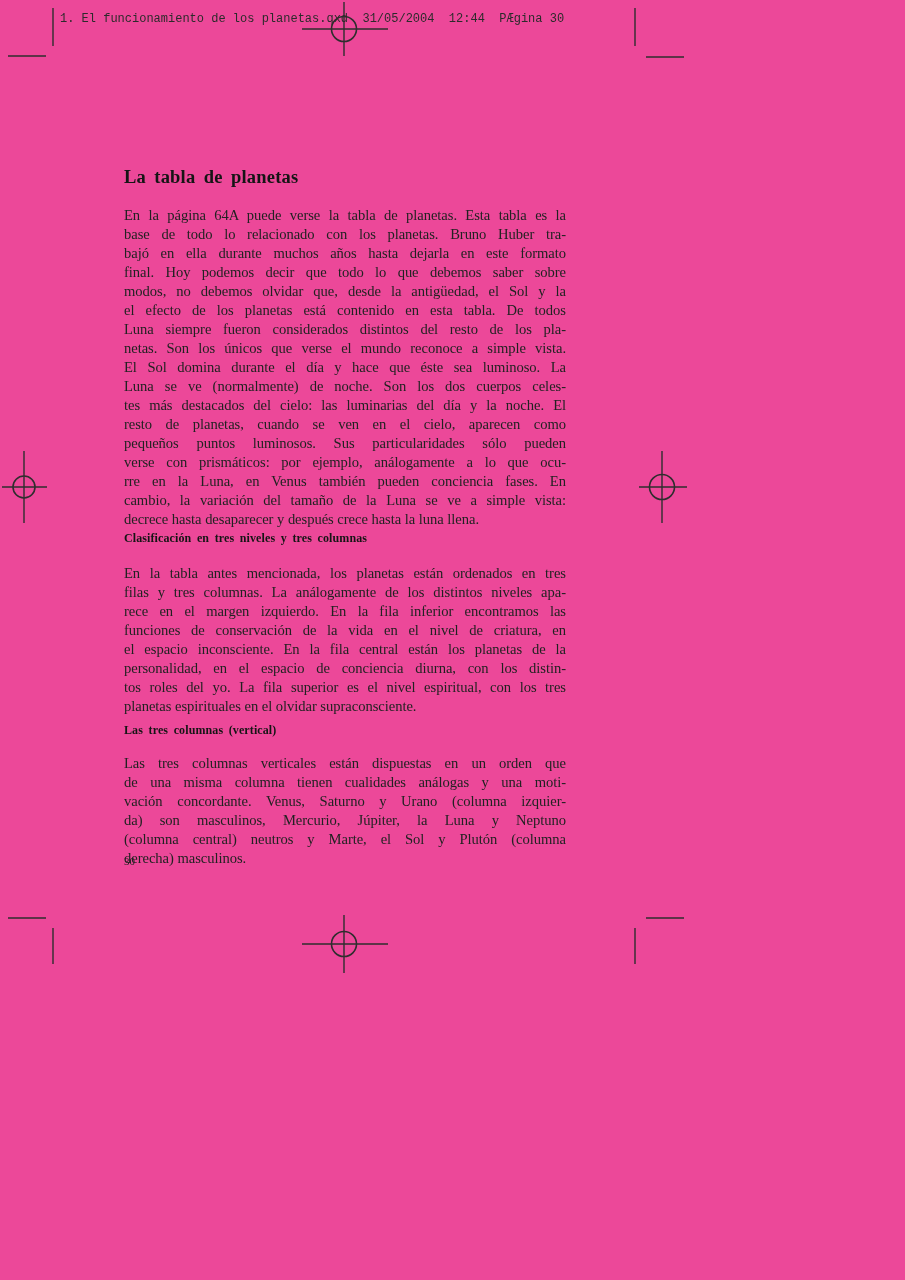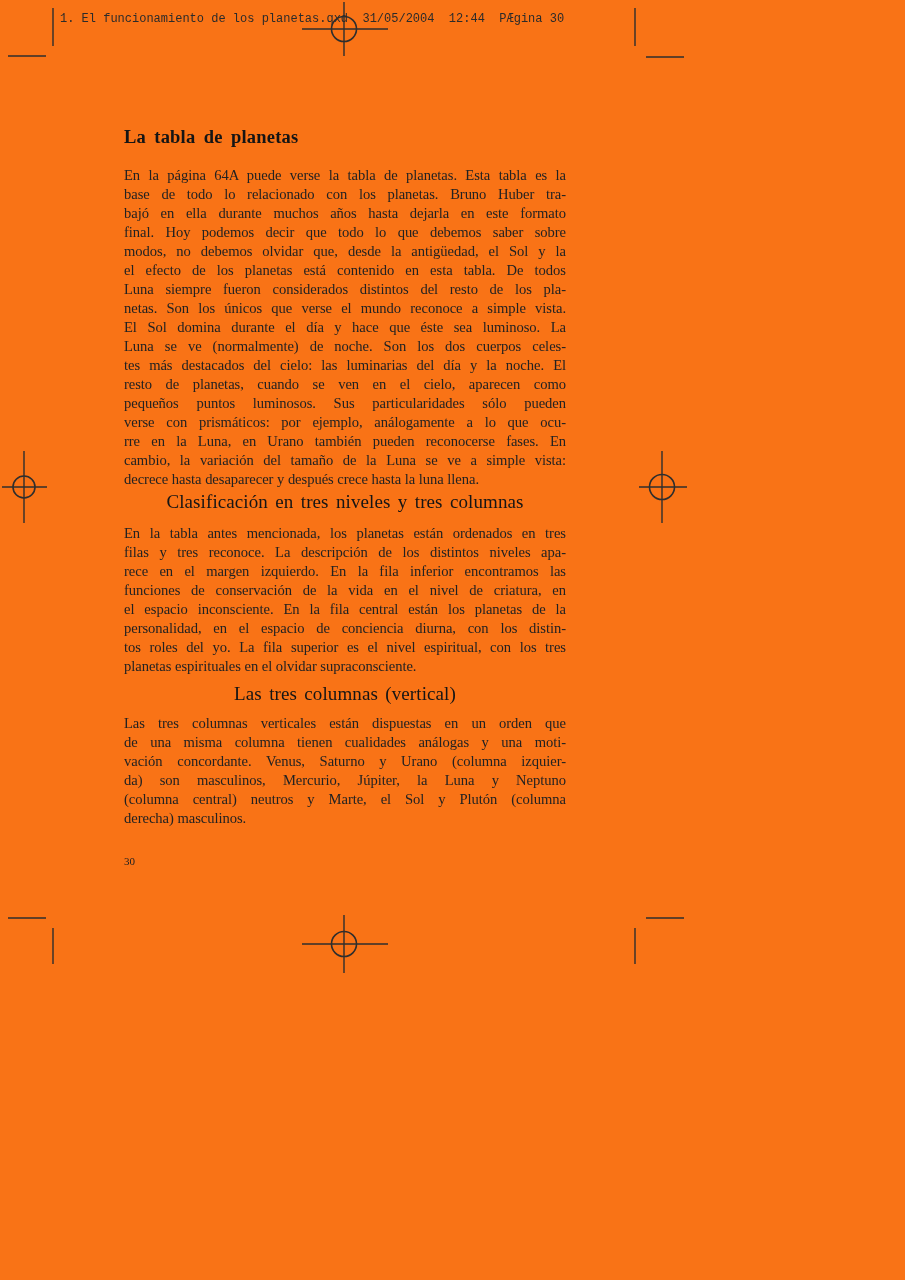--- a/index.html
+++ b/index.html
@@ -1,55 +1,54 @@
 <!DOCTYPE html>
 <html><head>
 <meta charset="utf-8">
 <style>
   html, body { margin: 0; padding: 0; background: #ffffff; }
   .page {
     position: relative;
     width: 905px;
     height: 1280px;
-    background: #f97316;
+    background: #ec4899;
     overflow: hidden;
     font-family: "Liberation Serif", serif;
     color: #1f1f1f;
   }
   .marks-layer {
     position: absolute;
     left: 0; top: 0;
     width: 905px; height: 1280px;
     pointer-events: none;
   }
   .header-line {
     position: absolute;
     left: 60px; top: 12px;
     font-family: "Liberation Mono", monospace;
     font-size: 12px;
     color: #2b2b2b;
     white-space: pre;
     letter-spacing: 0px;
   }
-  .col { position: absolute; left: 124px; width: 442px; }
+  .col { position: absolute; left: 124px; width: 442px; margin-top: 40px; }
   .h1 {
     top: 127px;
     font-size: 18.5px;
     font-weight: bold;
     word-spacing: 3.5px;
     letter-spacing: 0.2px;
     color: #151515;
   }
   .h2 {
-    font-size: 19px;
-    font-weight: normal;
+    font-size: 12px;
+    font-weight: bold;
     word-spacing: 2.5px;
     letter-spacing: 0.1px;
     color: #151515;
-    text-align: center;
   }
   .para {
     font-size: 14.6px;
     line-height: 19px;
     letter-spacing: -0.05px;
     color: #222222;
   }
   .para .bodyline {
     text-align: justify;
     text-align-last: justify;
@@ -120,29 +119,29 @@
       <div class="bodyline">modos, no debemos olvidar que, desde la antigüedad, el Sol y la</div>
       <div class="bodyline">el efecto de los planetas está contenido en esta tabla. De todos</div>
       <div class="bodyline">Luna siempre fueron considerados distintos del resto de los pla-</div>
       <div class="bodyline">netas. Son los únicos que verse el mundo reconoce a simple vista.</div>
       <div class="bodyline">El Sol domina durante el día y hace que éste sea luminoso. La</div>
       <div class="bodyline">Luna se ve (normalmente) de noche. Son los dos cuerpos celes-</div>
       <div class="bodyline">tes más destacados del cielo: las luminarias del día y la noche. El</div>
       <div class="bodyline">resto de planetas, cuando se ven en el cielo, aparecen como</div>
       <div class="bodyline">pequeños puntos luminosos. Sus particularidades sólo pueden</div>
       <div class="bodyline">verse con prismáticos: por ejemplo, análogamente a lo que ocu-</div>
-      <div class="bodyline">rre en la Luna, en Urano también pueden reconocerse fases. En</div>
+      <div class="bodyline">rre en la Luna, en Venus también pueden conciencia fases. En</div>
       <div class="bodyline">cambio, la variación del tamaño de la Luna se ve a simple vista:</div>
       <div class="bodyline">decrece hasta desaparecer y después crece hasta la luna llena.</div>
     </div>
 
   <div class="col h2" style="top:491px">Clasificación en tres niveles y tres columnas</div>
   <div class="col para" style="top:524px">
       <div class="bodyline">En la tabla antes mencionada, los planetas están ordenados en tres</div>
-      <div class="bodyline">filas y tres reconoce. La descripción de los distintos niveles apa-</div>
+      <div class="bodyline">filas y tres columnas. La análogamente de los distintos niveles apa-</div>
       <div class="bodyline">rece en el margen izquierdo. En la fila inferior encontramos las</div>
       <div class="bodyline">funciones de conservación de la vida en el nivel de criatura, en</div>
       <div class="bodyline">el espacio inconsciente. En la fila central están los planetas de la</div>
       <div class="bodyline">personalidad, en el espacio de conciencia diurna, con los distin-</div>
       <div class="bodyline">tos roles del yo. La fila superior es el nivel espiritual, con los tres</div>
       <div class="bodyline">planetas espirituales en el olvidar supraconsciente.</div>
     </div>
 
   <div class="col h2" style="top:683px">Las tres columnas (vertical)</div>
   <div class="col para" style="top:714px">

